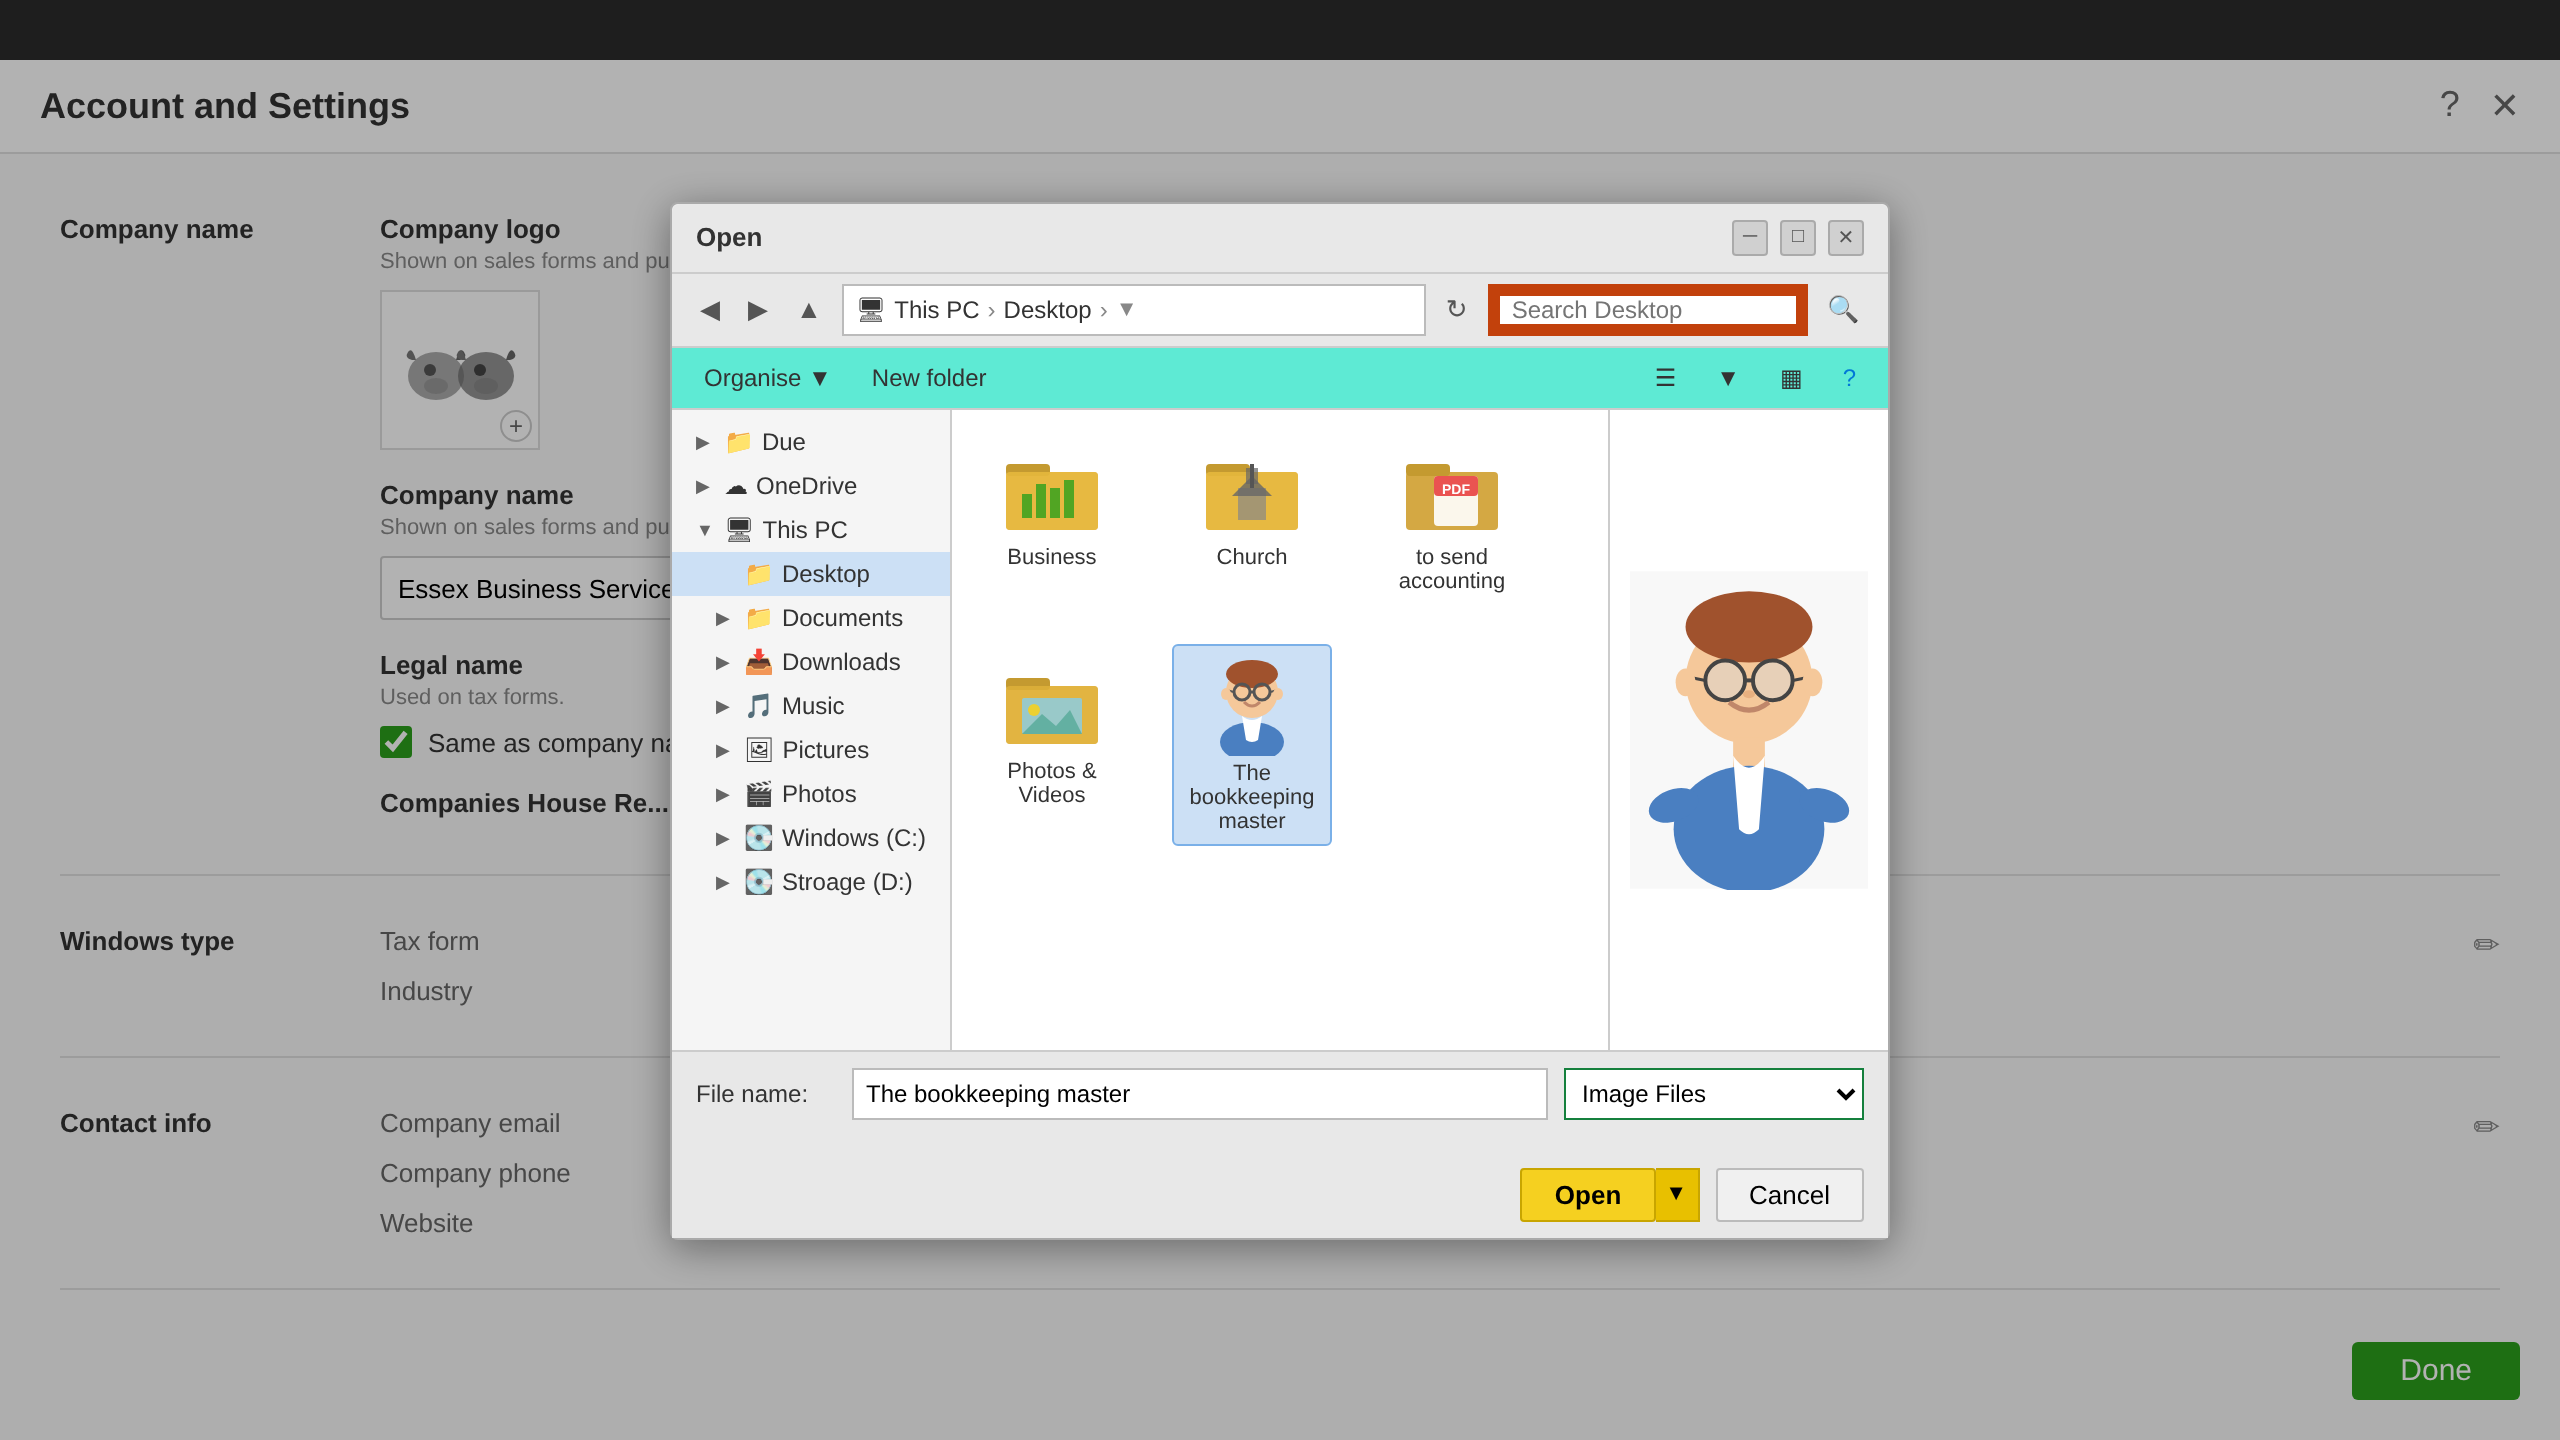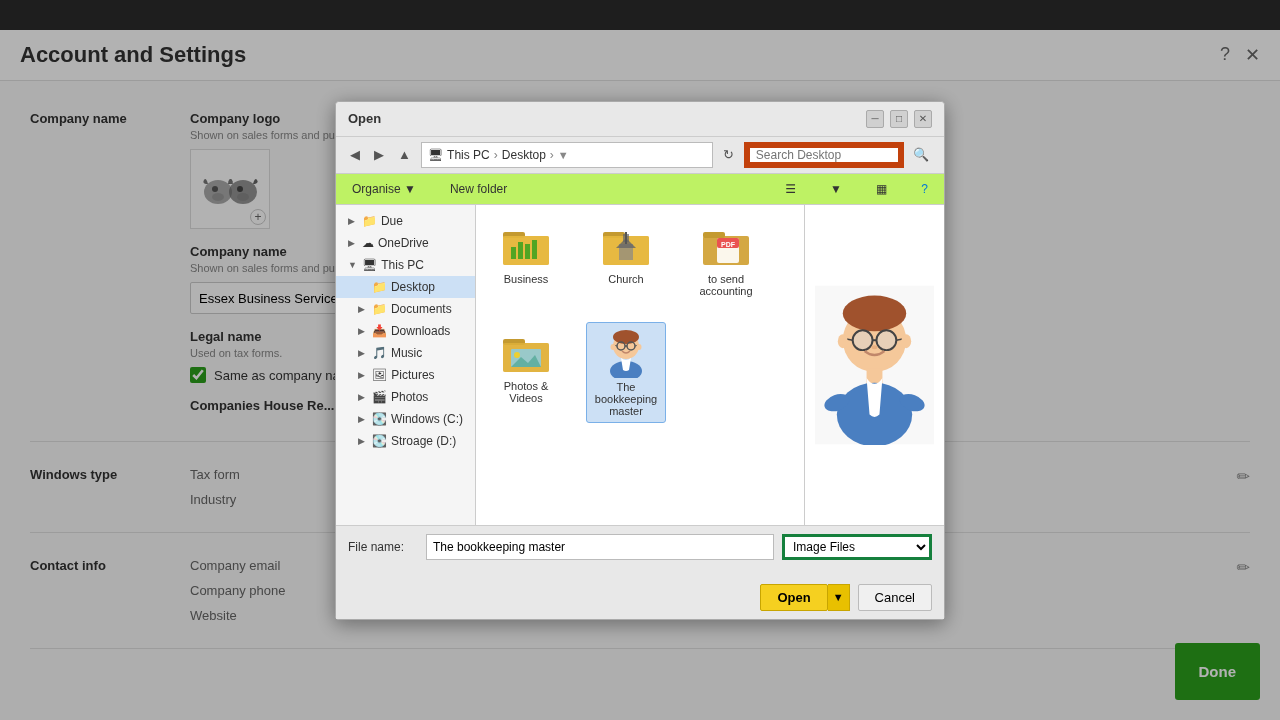--- a/index.html
+++ b/index.html
@@ -24,21 +24,21 @@
     .main-header {
       background: #fff;
       padding: 12px 20px;
       display: flex;
       align-items: center;
       justify-content: space-between;
       border-bottom: 1px solid #e0e0e0;
     }
 
     .main-header h1 {
-      font-size: 22px;
+      font-size: 18px;
       font-weight: 600;
       color: #333;
     }
 
     .header-icons {
       display: flex;
       gap: 15px;
     }
 
     .header-icon {
@@ -184,23 +184,23 @@
       font-size: 16px;
     }
 
     .done-button {
       position: fixed;
       bottom: 20px;
       right: 20px;
       background: #2ca01c;
       color: #fff;
       border: none;
-      padding: 20px 24px;
+      padding: 6px 24px;
       font-size: 15px;
-      font-weight: 700;
+      font-weight: 400;
       cursor: pointer;
       border-radius: 3px;
     }
 
     
     .dialog-overlay {
       position: fixed;
       top: 0; left: 0;
       width: 1280px;
       height: 720px;
@@ -294,25 +294,25 @@
     .search-box {
       width: 160px;
       height: 26px;
       border: 6px solid #c2410c;
       padding: 0 6px;
       font-size: 12px;
       background: #fff;
     }
 
     .dialog-toolbar {
-      background: #bef264;
+      background: #5eead4;
       padding: 5px 10px;
       display: flex;
       align-items: center;
-      gap: 22px;
+      gap: 8px;
       border-bottom: 1px solid #ccc;
     }
 
     .toolbar-btn {
       background: none;
       border: none;
       cursor: pointer;
       font-size: 12px;
       color: #333;
       padding: 3px 6px;
@@ -432,21 +432,21 @@
       height: 26px;
       border: 1px solid #bbb;
       padding: 0 6px;
       font-size: 12px;
       background: #fff;
     }
 
     .footer-select {
       width: 150px;
       height: 26px;
-      border: 3px solid #15803d;
+      border: 1px solid #15803d;
       font-size: 12px;
       background: #fff;
       padding: 0 4px;
     }
 
     .footer-buttons {
       display: flex;
       justify-content: flex-end;
       gap: 8px;
     }

